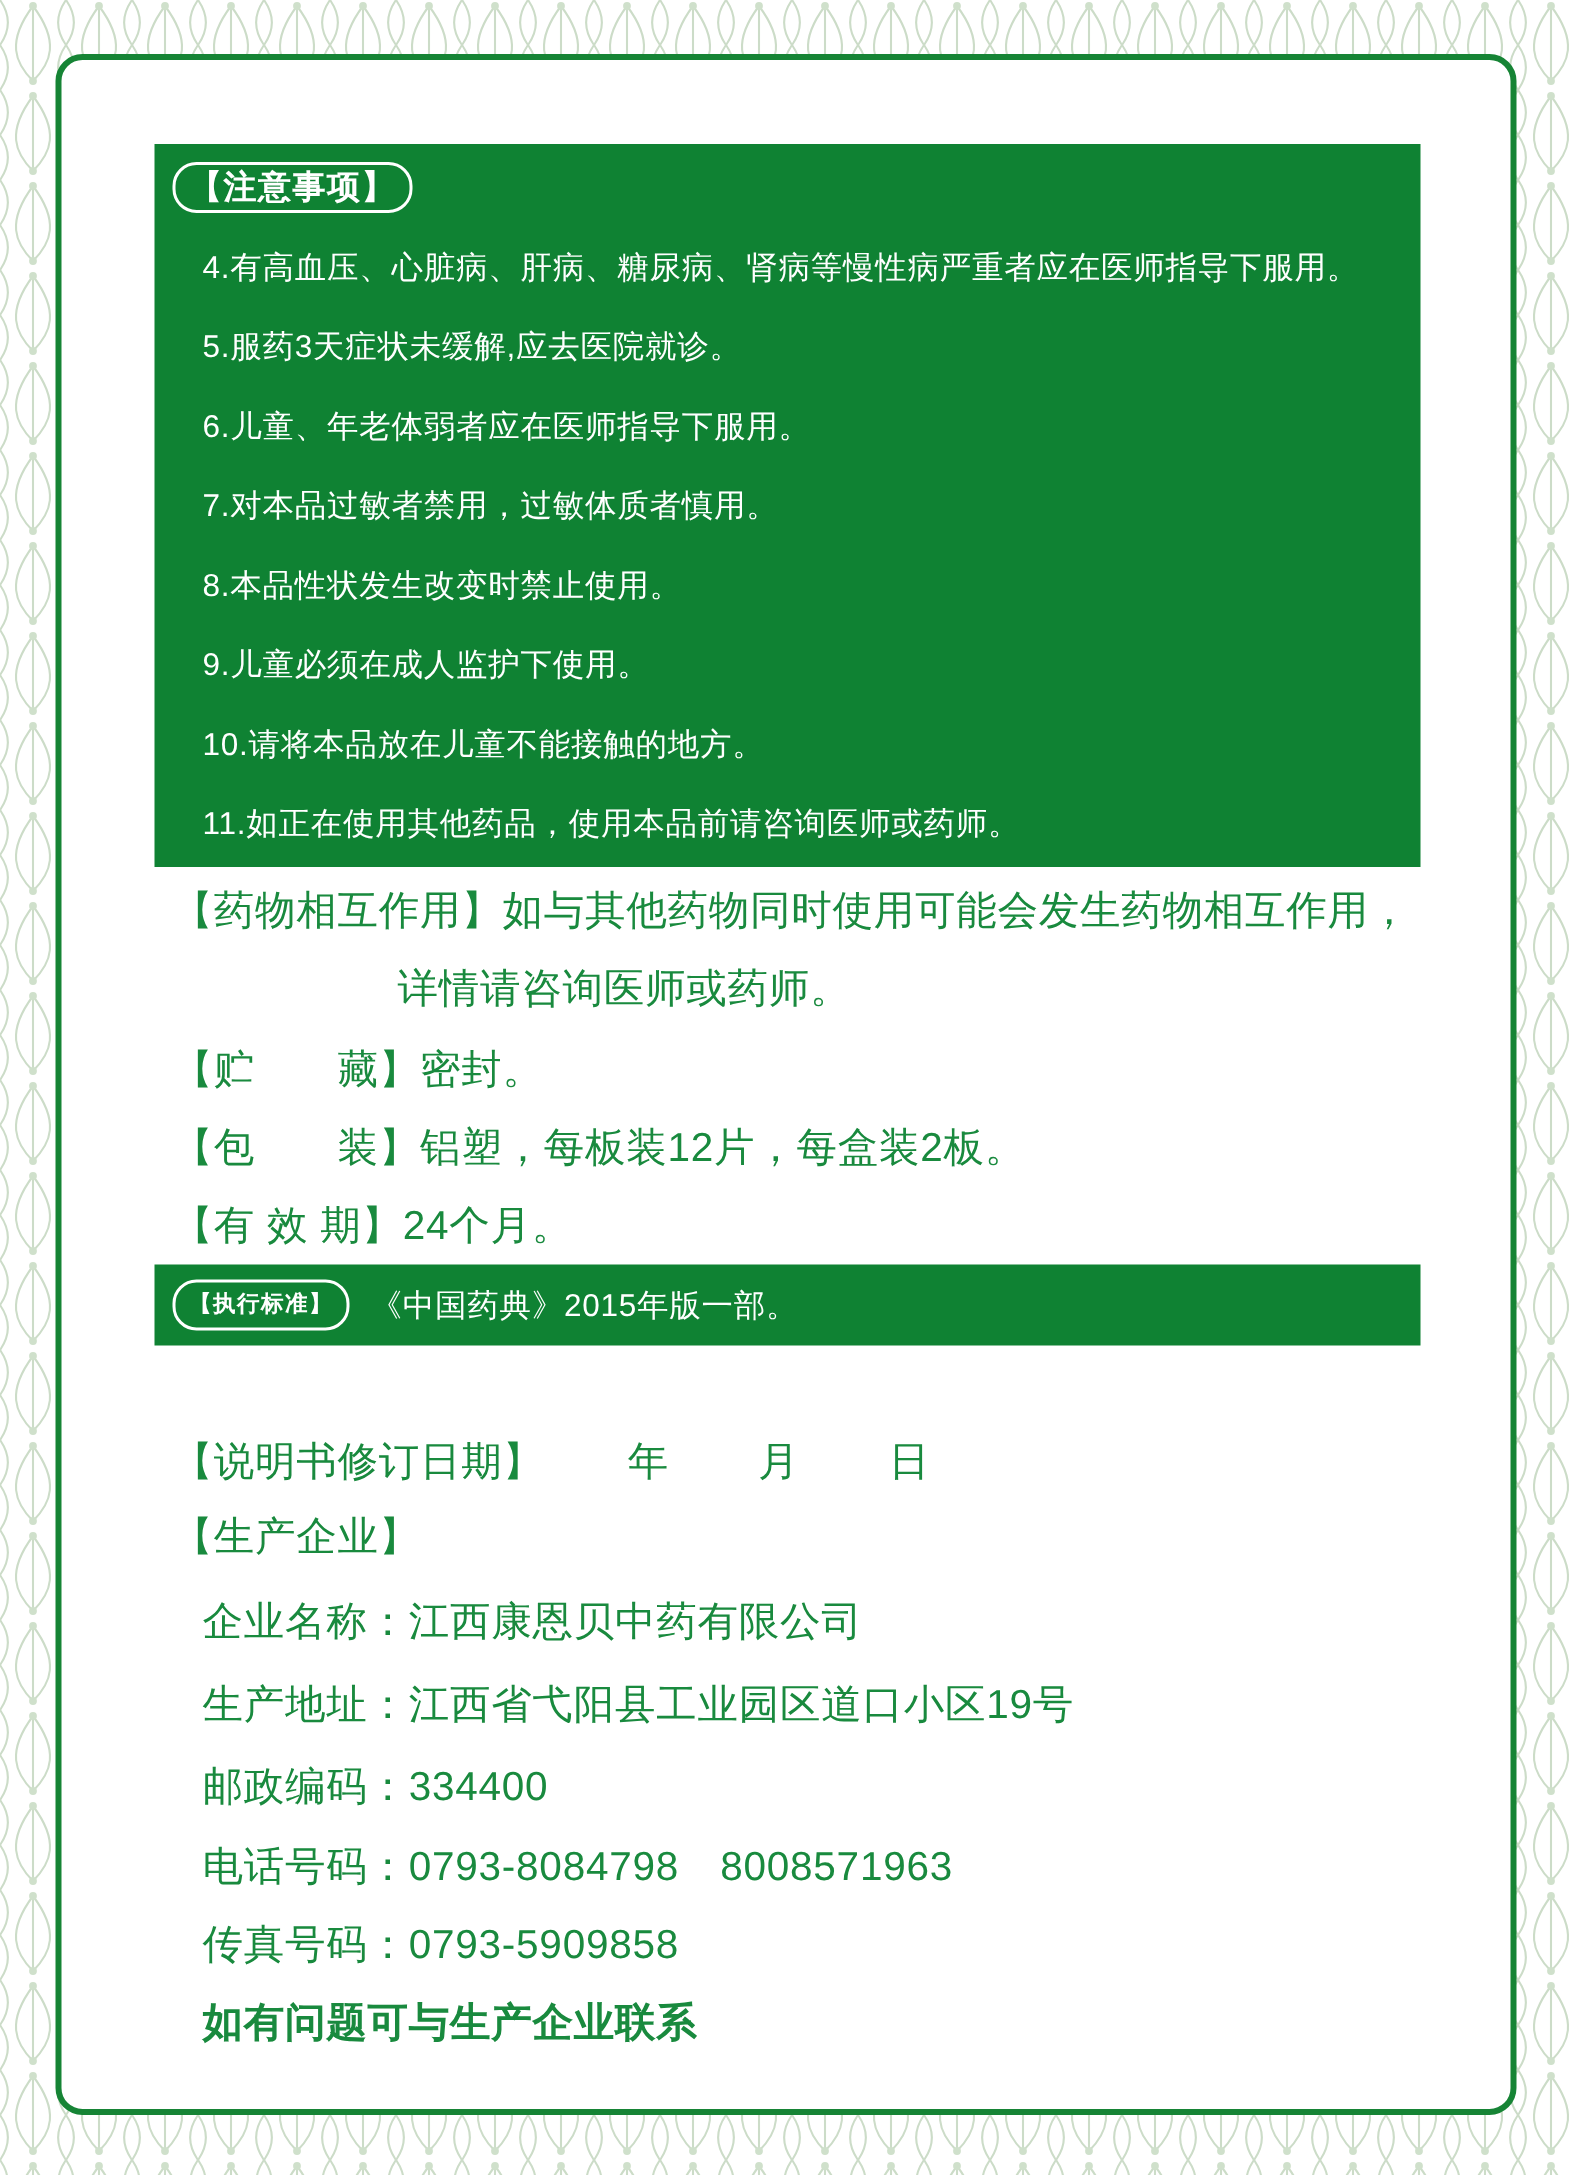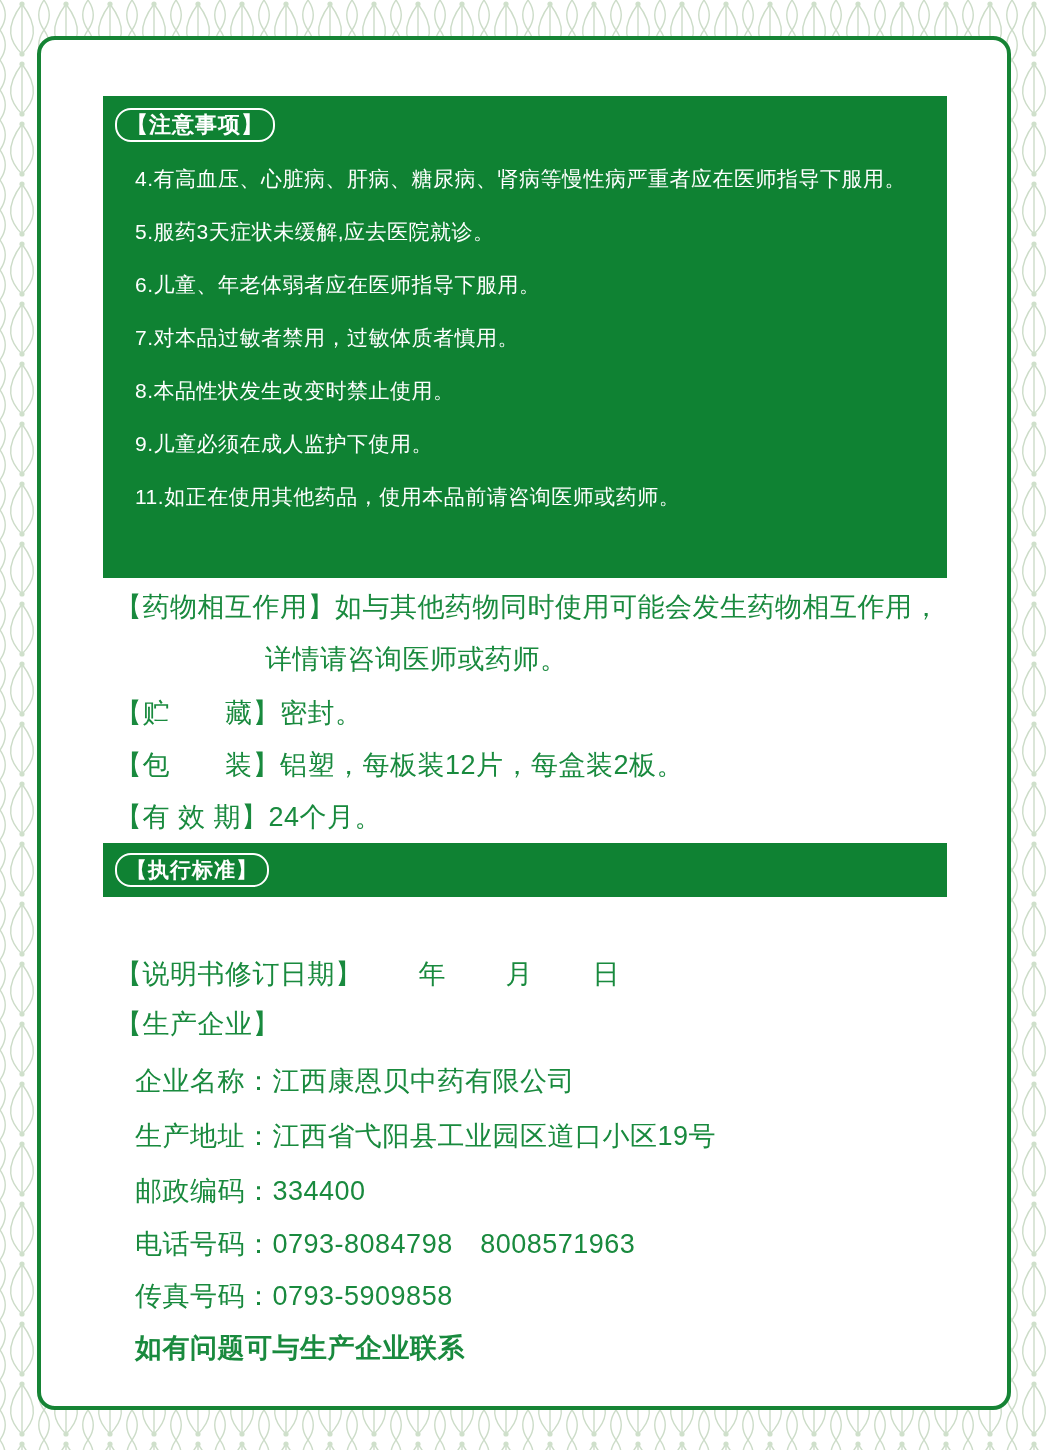--- a/index.html
+++ b/index.html
@@ -32,21 +32,21 @@
   .gline{
     position:absolute;left:74px;color:#198a3e;font-size:27px;line-height:23px;
     letter-spacing:0.5px;white-space:nowrap;
   }
   .gline .lbl{color:#198a3e;}
   .gline .val{color:#198a3e;}
   .std-bar{
     position:absolute;left:62px;top:803px;width:844px;height:54px;
     background:#0f8233;color:#ffffff;display:flex;align-items:center;
   }
-  .std-bar .pill-label{margin-left:12px;font-size:21px;}
+  .std-bar .pill-label{margin-left:12px;font-size:15px;}
   .std-text{font-size:21px;margin-left:14px;letter-spacing:0.5px;}
   .company{left:94px;}
   .bold-line{font-weight:bold;}
   .rev-val{margin-left:56px;letter-spacing:2px;}
 </style>
 </head>
 <body>
 
 <svg class="bg-layer" xmlns="http://www.w3.org/2000/svg" width="1050" height="1450">
   <defs>
@@ -70,20 +70,21 @@
 
   <div class="notice-box">
     <span class="pill-label notice-heading">【注意事项】</span>
     <div class="notice-items">
       <div class="notice-item">4.有高血压、心脏病、肝病、糖尿病、肾病等慢性病严重者应在医师指导下服用。</div>
       <div class="notice-item">5.服药3天症状未缓解,应去医院就诊。</div>
       <div class="notice-item">6.儿童、年老体弱者应在医师指导下服用。</div>
       <div class="notice-item">7.对本品过敏者禁用，过敏体质者慎用。</div>
       <div class="notice-item">8.本品性状发生改变时禁止使用。</div>
       <div class="notice-item">9.儿童必须在成人监护下使用。</div>
+      <div class="notice-item">10.请将本品放在儿童不能接触的地方。</div>
       <div class="notice-item">11.如正在使用其他药品，使用本品前请咨询医师或药师。</div>
     </div>
   </div>
 
   <div class="gline" style="top:556px;">
     <span class="lbl">【药物相互作用】</span><span class="val">如与其他药物同时使用可能会发生药物相互作用，</span>
   </div>
   <div class="gline" style="top:608px;left:224px;">
     <span class="val">详情请咨询医师或药师。</span>
   </div>
@@ -95,20 +96,21 @@
   <div class="gline" style="top:714px;">
     <span class="lbl">【包　　装】</span><span class="val">铝塑，每板装12片，每盒装2板。</span>
   </div>
 
   <div class="gline" style="top:766px;">
     <span class="lbl">【有 效 期】</span><span class="val">24个月。</span>
   </div>
 
   <div class="std-bar">
     <span class="pill-label">【执行标准】</span>
+    <span class="std-text">《中国药典》2015年版一部。</span>
   </div>
 
 
   <div class="gline" style="top:923px;">
     <span class="lbl">【说明书修订日期】</span><span class="val rev-val">年　　月　　日</span>
   </div>
 
   <div class="gline" style="top:973px;">
     <span class="lbl">【生产企业】</span>
   </div>

